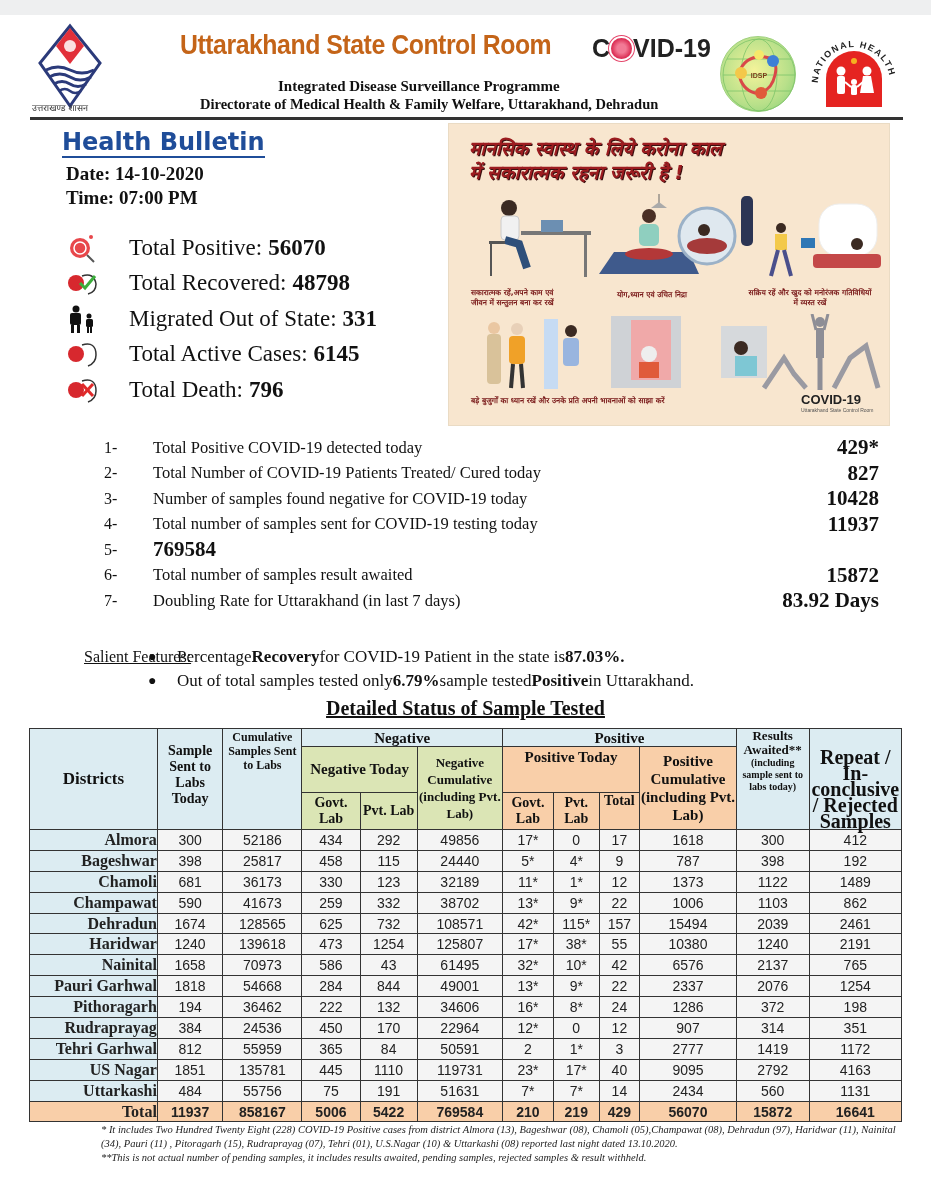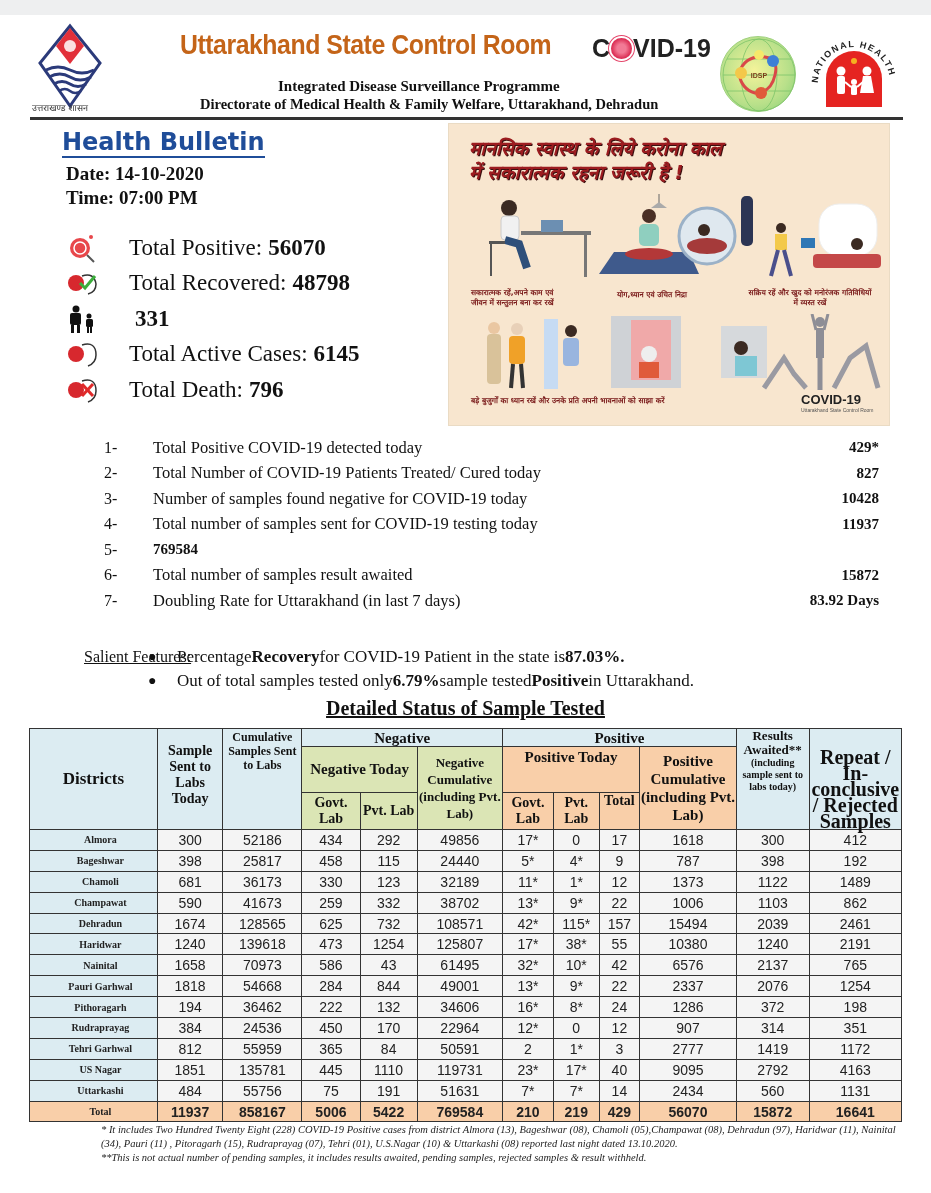--- a/index.html
+++ b/index.html
@@ -36,41 +36,41 @@
   .cap { position: absolute; font-family: "DejaVu Sans", sans-serif; font-weight: bold; font-size: 7.5px; color: #7a1a1a; line-height: 10px; }
   .fig { position: absolute; }
   .poster-covid { position: absolute; left: 352px; top: 268px; font-family: "Liberation Sans", sans-serif; font-weight: bold; font-size: 13px; color: #222; }
   .poster-covid small { display: block; font-size: 5px; color: #555; font-weight: normal; text-align: center; }
 
   
   .nlist { position: absolute; left: 104px; top: 435px; width: 775px; }
   .nrow { display: flex; height: 25.5px; align-items: center; }
   .nrow .num { width: 49px; font-size: 16px; }
   .nrow .txt { flex: 1; font-size: 16.5px; }
-  .nrow .v { font-weight: bold; font-size: 15px; text-align: left; }
+  .nrow .v { font-weight: bold; font-size: 21px; text-align: left; }
 
   .salient { position: absolute; left: 84px; top: 624px; font-weight: normal; font-size: 16px; text-decoration: underline; margin-top: 24px; }
   .bullets { position: absolute; left: 148px; top: 645px; }
   .bullets li { list-style: none; font-size: 17px; height: 24px; display: flex; align-items: center; }
   .bullets .dot { width: 29px; font-size: 14px; }
   .bullets b { font-weight: bold; }
 
   .table-title { position: absolute; left: 0; width: 931px; top: 697px; text-align: center; }
   .table-title span { font-weight: bold; font-size: 20px; text-decoration: underline; }
 
   
   table.dist { position: absolute; left: 29px; top: 728px; width: 873px; border-collapse: collapse; }
   table.dist td, table.dist th { border: 1px solid #333; text-align: center; vertical-align: middle; }
   table.dist th { font-weight: bold; font-family: "Liberation Serif", serif; line-height: 16px; }
   .h-blue { background: #dcecf2; }
   .h-green { background: #dbe5b5; }
   .h-orange { background: #f9cfa9; }
   th.dcol { text-align: left; font-size: 17px; padding: 2px 6px; vertical-align: top; }
   tbody td { font-family: "Liberation Sans", sans-serif; font-size: 14px; height: 20.9px; background: #f4f4f4; color: #222; }
-  tbody td.dname { text-align: center; padding-left: 14px; font-family: "Liberation Serif", serif; font-weight: bold; font-size: 10px; background: #dcecf2; }
+  tbody td.dname { text-align: right; padding-left: 14px; font-family: "Liberation Serif", serif; font-weight: bold; font-size: 16px; background: #dcecf2; }
   tr.total td { background: #f9cfa9; font-weight: bold; }
   tr.total td.dname { background: #f9cfa9; }
 
   .footnote { position: absolute; left: 101px; top: 1123px; width: 815px; font-style: italic; font-size: 10.5px; line-height: 14px; color: #222; }
 </style>
 </head>
 <body>
 
 <div class="topbar"></div>
 <div class="page"></div>
@@ -154,20 +154,21 @@
     <svg class="ic" viewBox="0 0 40 30">
       <circle cx="12" cy="5" r="3.5" fill="#111"></circle>
         <rect x="6" y="9" width="11" height="12" rx="2" fill="#111"></rect>
       <rect x="7" y="21" width="3" height="8" fill="#111"></rect>
         <rect x="13" y="21" width="3" height="8" fill="#111"></rect>
       <circle cx="25" cy="12" r="2.5" fill="#111"></circle>
         <rect x="22" y="15" width="7" height="8" rx="1.5" fill="#111"></rect>
       <rect x="23" y="23" width="2" height="6" fill="#111"></rect>
         <rect x="26" y="23" width="2" height="6" fill="#111"></rect>
     </svg>
+    <span class="lbl">Migrated Out of State:</span>
       <span class="val">331</span>
   </div>
   <div class="stat">
     <svg class="ic" viewBox="0 0 40 30">
       <circle cx="12" cy="15" r="8" fill="#d7282e"></circle>
       <path d="M18,6 Q32,2 32,16 Q32,24 24,27" fill="none" stroke="#333" stroke-width="1.5"></path>
     </svg>
     <span class="lbl">Total Active Cases:</span>
       <span class="val">6145</span>
   </div>

